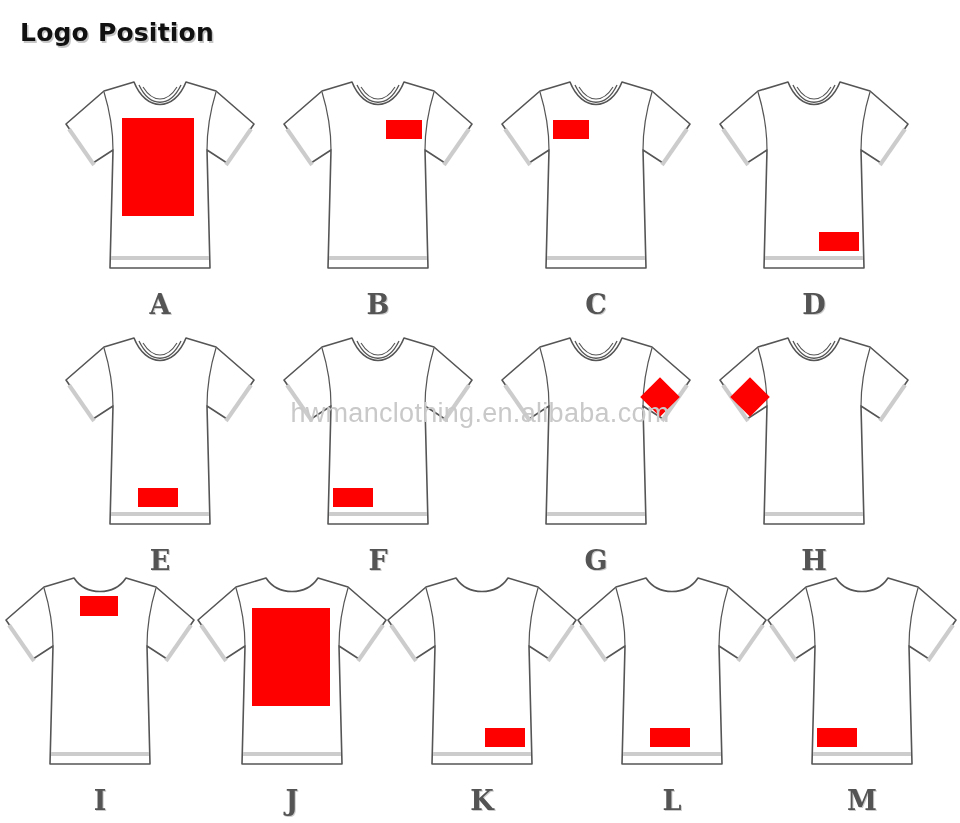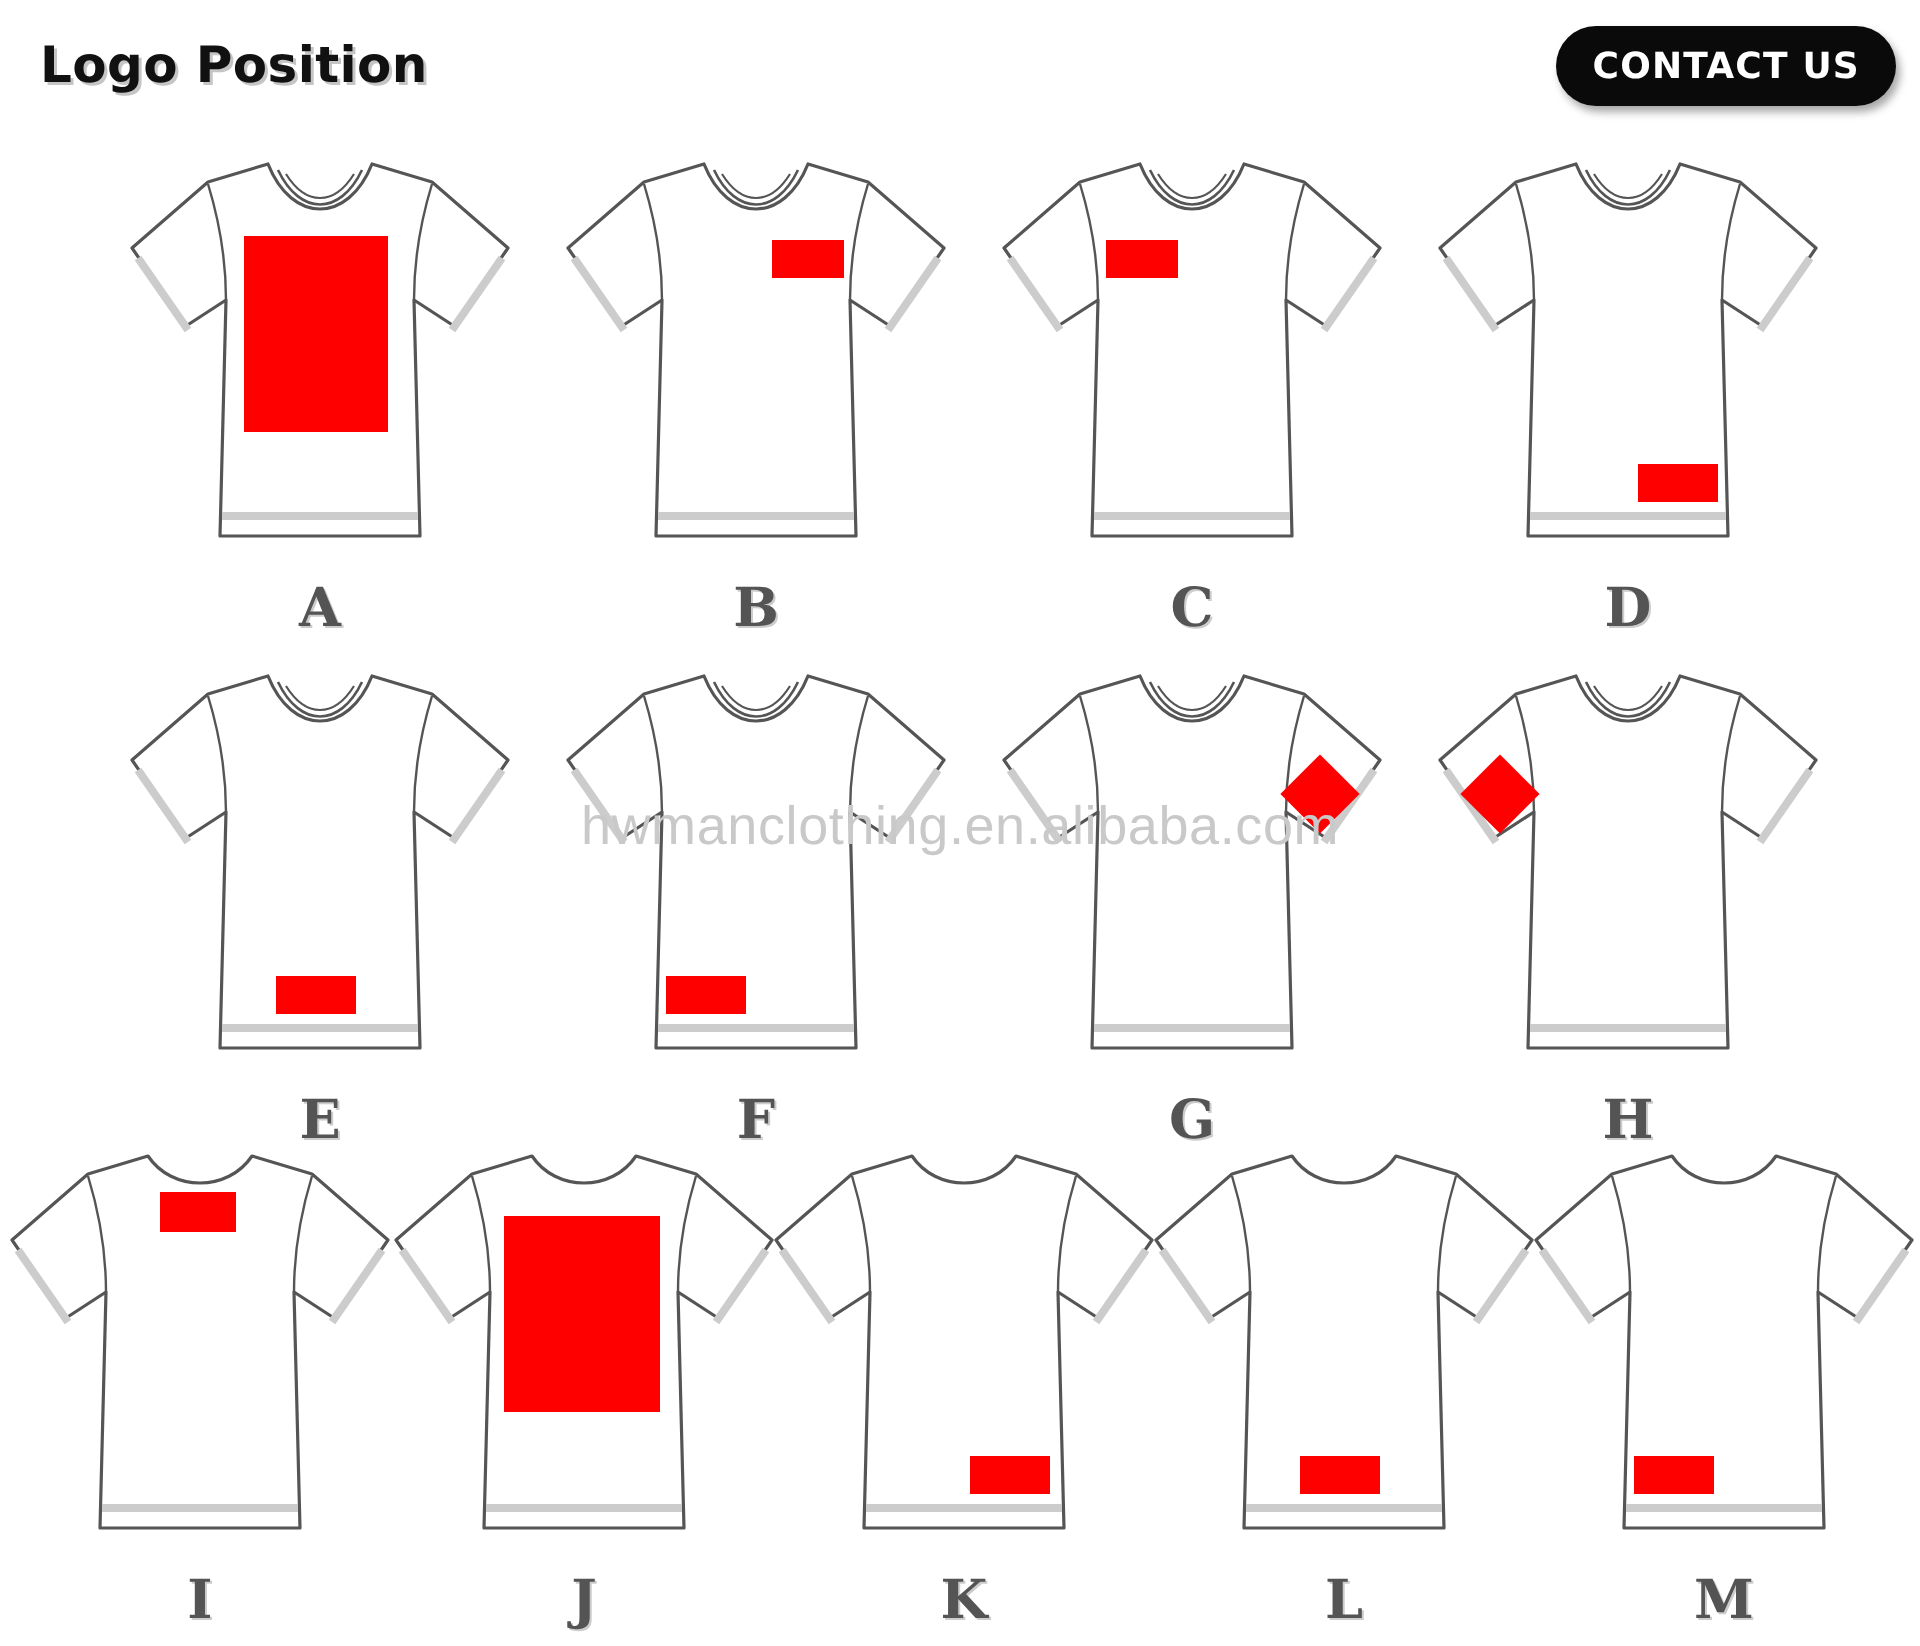--- a/index.html
+++ b/index.html
@@ -58,21 +58,20 @@
     white-space:nowrap;
   }
 </style>
 </head>
 <body>
 
 <div id="page">
 
   <div class="page-title">Logo Position</div>
 
-  <div class="contact-btn">CONTACT US</div>
 
   <div id="shirt-grid">
       <div class="shirt-cell" style="left: 60px; top: 72px; width: 200px; height: 257px;">
         <div class="shirt-art"><svg width="200" height="215" viewBox="0 0 200 215">
             <path d="M 74 10 C 86 40, 114 40, 126 10 L 156 19 L 194 52 L 167 91 L 147 78 L 150 196 L 50 196 L 53 78 L 33 91 L 6 52 L 44 19 Z" fill="#ffffff" stroke="#555555" stroke-width="1.6" stroke-linejoin="round"></path>
             <path d="M 9 57 L 34 93" stroke="#cccccc" stroke-width="4" fill="none"></path>
             <path d="M 191 57 L 166 93" stroke="#cccccc" stroke-width="4" fill="none"></path>
             <path d="M 44 20 C 51 42.900000000000006, 53 62.400000000000006, 53 78" fill="none" stroke="#555555" stroke-width="1.2"></path>
      <path d="M 156 20 C 149 42.900000000000006, 147 62.400000000000006, 147 78" fill="none" stroke="#555555" stroke-width="1.2"></path>
             <path d="M 51 186 L 149 186" stroke="#cccccc" stroke-width="4" fill="none"></path>

